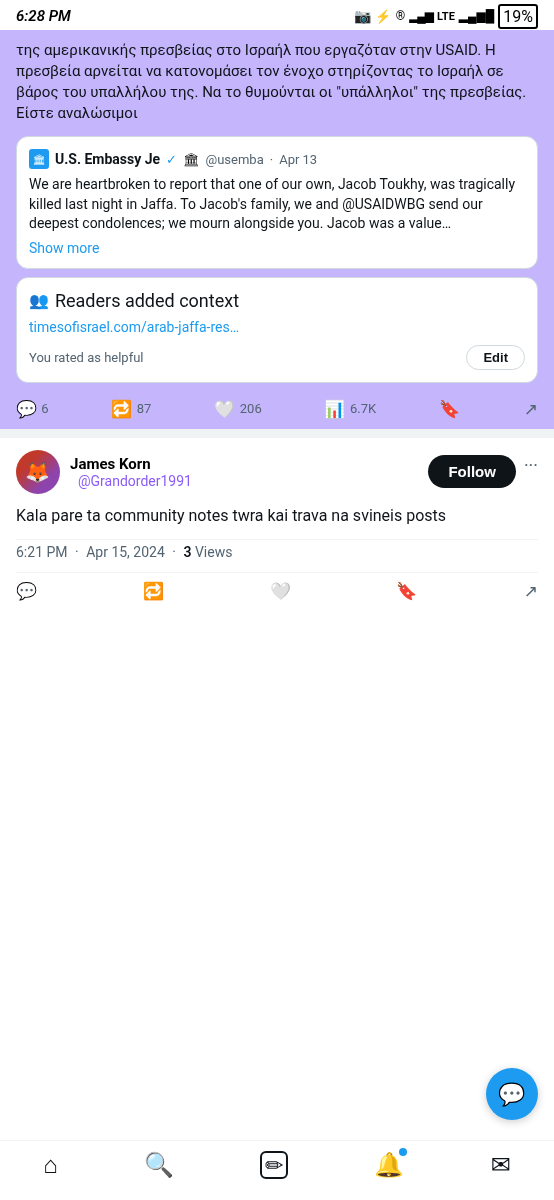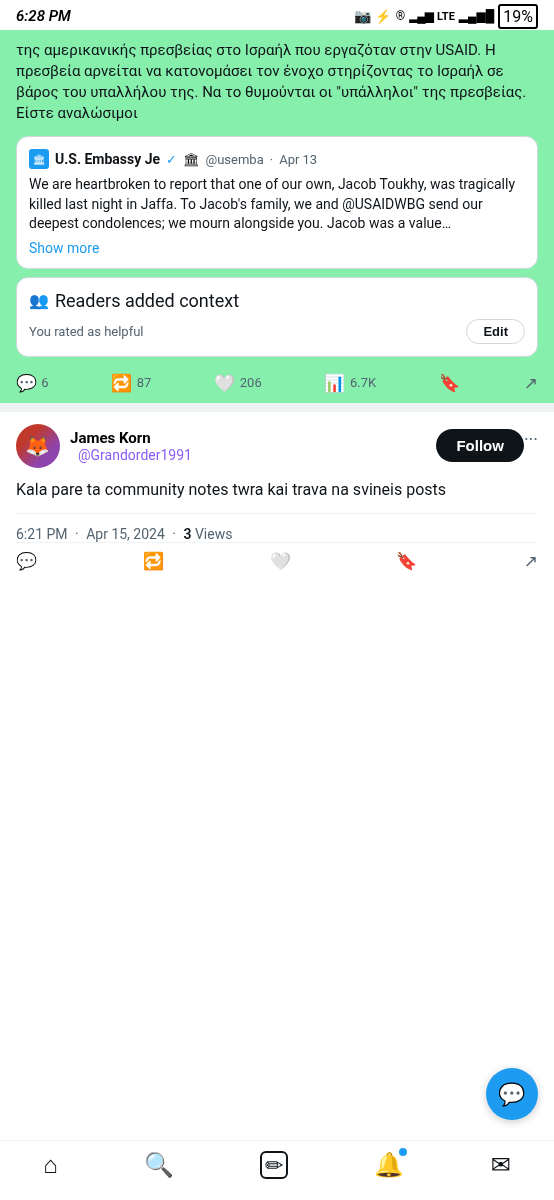--- a/index.html
+++ b/index.html
@@ -32,21 +32,21 @@
       align-items: center;
       gap: 4px;
     }
     .status-icons span {
       font-size: 16px;
       color: #000;
     }
 
     
     .tweet-container {
-      background: #86efac;
+      background: #c4b5fd;
       padding: 0;
     }
 
     
     .tweet-top-text {
       padding: 10px 16px 8px;
       font-size: 15px;
       line-height: 1.4;
       color: #0f1419;
     }
@@ -227,21 +227,21 @@
       color: #000000;
     }
     .author-handle {
       font-size: 14px;
       color: #8b5cf6;
       margin-left: 8px;
     }
     .tweet-author-right {
       display: flex;
       align-items: flex-start;
-      gap: 0;
+      gap: 8px;
     }
     .follow-button {
       background: #0f1419;
       color: #fff;
       border: none;
       border-radius: 20px;
       padding: 8px 20px;
       font-size: 15px;
       font-weight: 700;
       cursor: pointer;
@@ -255,22 +255,23 @@
     .tweet-main-text {
       font-size: 16px;
       line-height: 1.45;
       color: #0f1419;
       margin-bottom: 12px;
     }
 
     .tweet-meta {
       font-size: 14px;
       color: #536471;
+      margin-bottom: 12px;
       border-top: 1px solid #eff3f4;
-      padding-top: 12px;
+      padding-top: 4px;
     }
     .tweet-meta-dot {
       margin: 0 4px;
     }
     .tweet-meta-views {
       font-weight: 600;
       color: #0f1419;
     }
 
     
@@ -372,20 +373,21 @@
     </div>
     <div class="quoted-tweet-text">We are heartbroken to report that one of our own, Jacob Toukhy, was tragically killed last night in Jaffa. To Jacob's family, we and @USAIDWBG send our deepest condolences; we mourn alongside you. Jacob was a value…</div>
     <div class="show-more">Show more</div>
   </div>
 
   <div class="community-notes">
     <div class="community-notes-header">
       <span class="community-notes-icon">👥</span>
       <span class="community-notes-title">Readers added context</span>
     </div>
+    <a class="community-notes-link" href="#">timesofisrael.com/arab-jaffa-res…</a>
     <div class="community-notes-footer">
       <span class="rated-helpful">You rated as helpful</span>
       <button class="edit-button">Edit</button>
     </div>
   </div>
 
   <div class="tweet-actions">
     <div class="action-item">
       <span class="action-icon">💬</span>
       <span>6</span>

